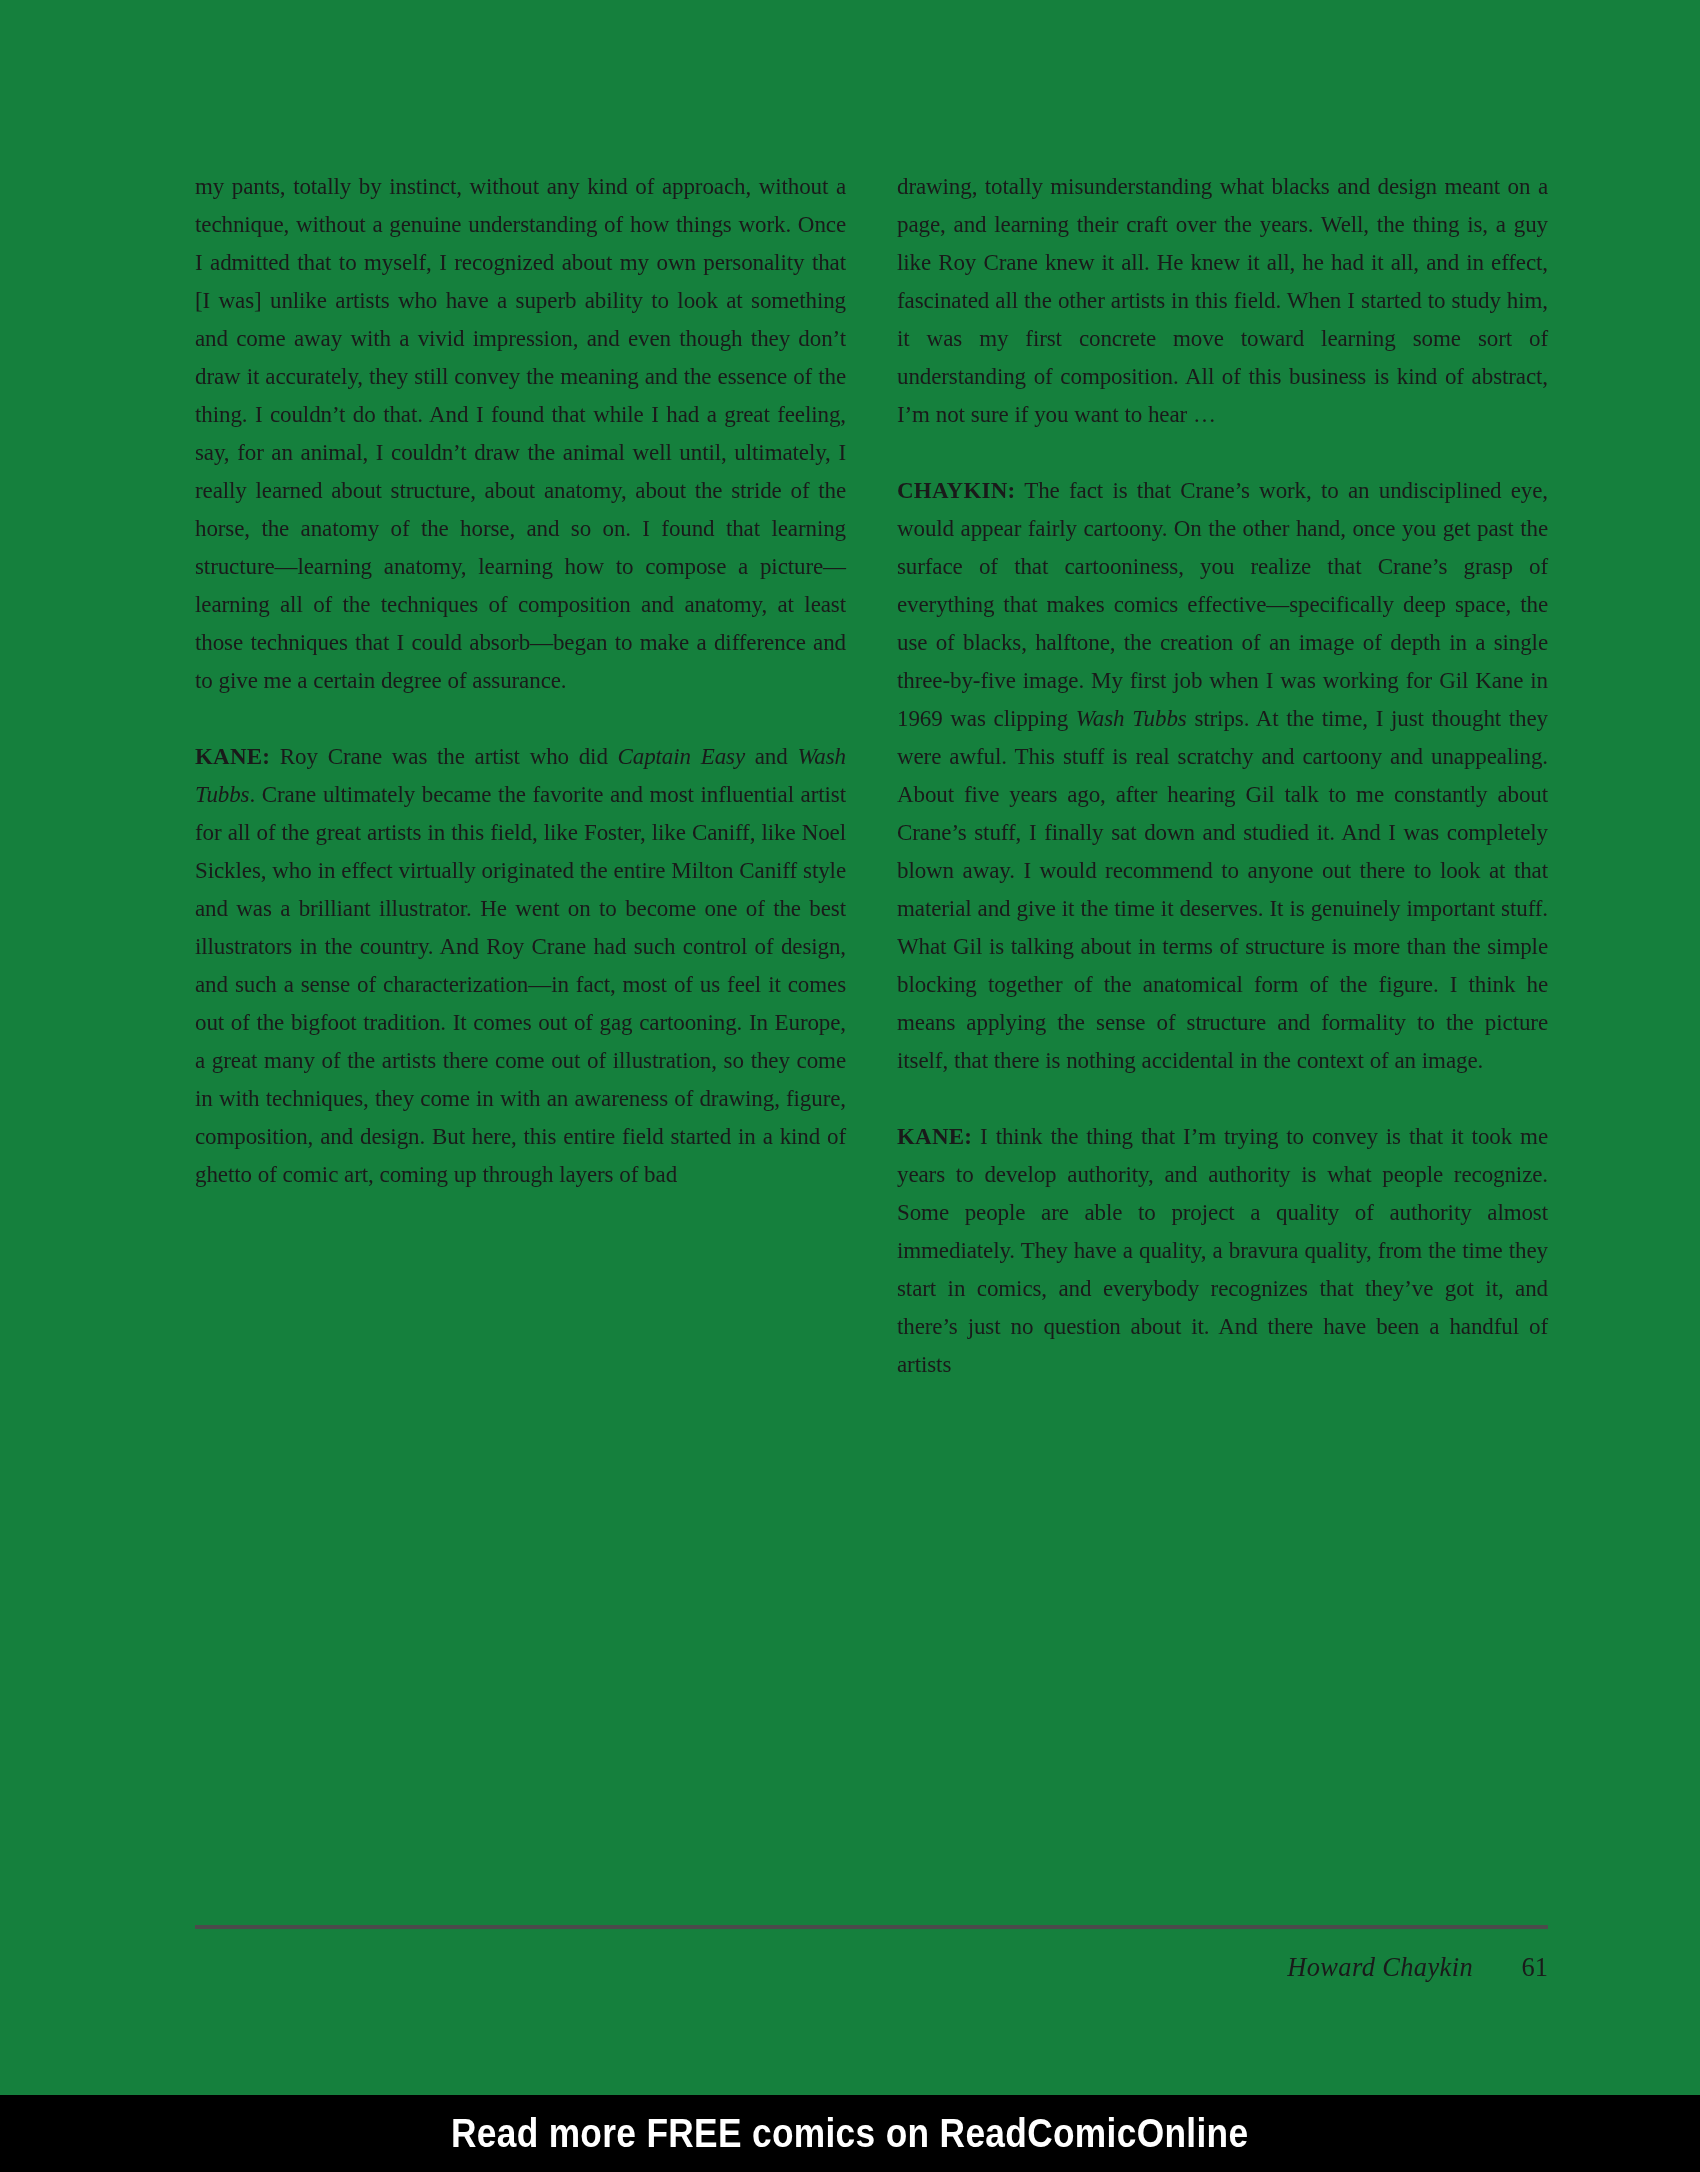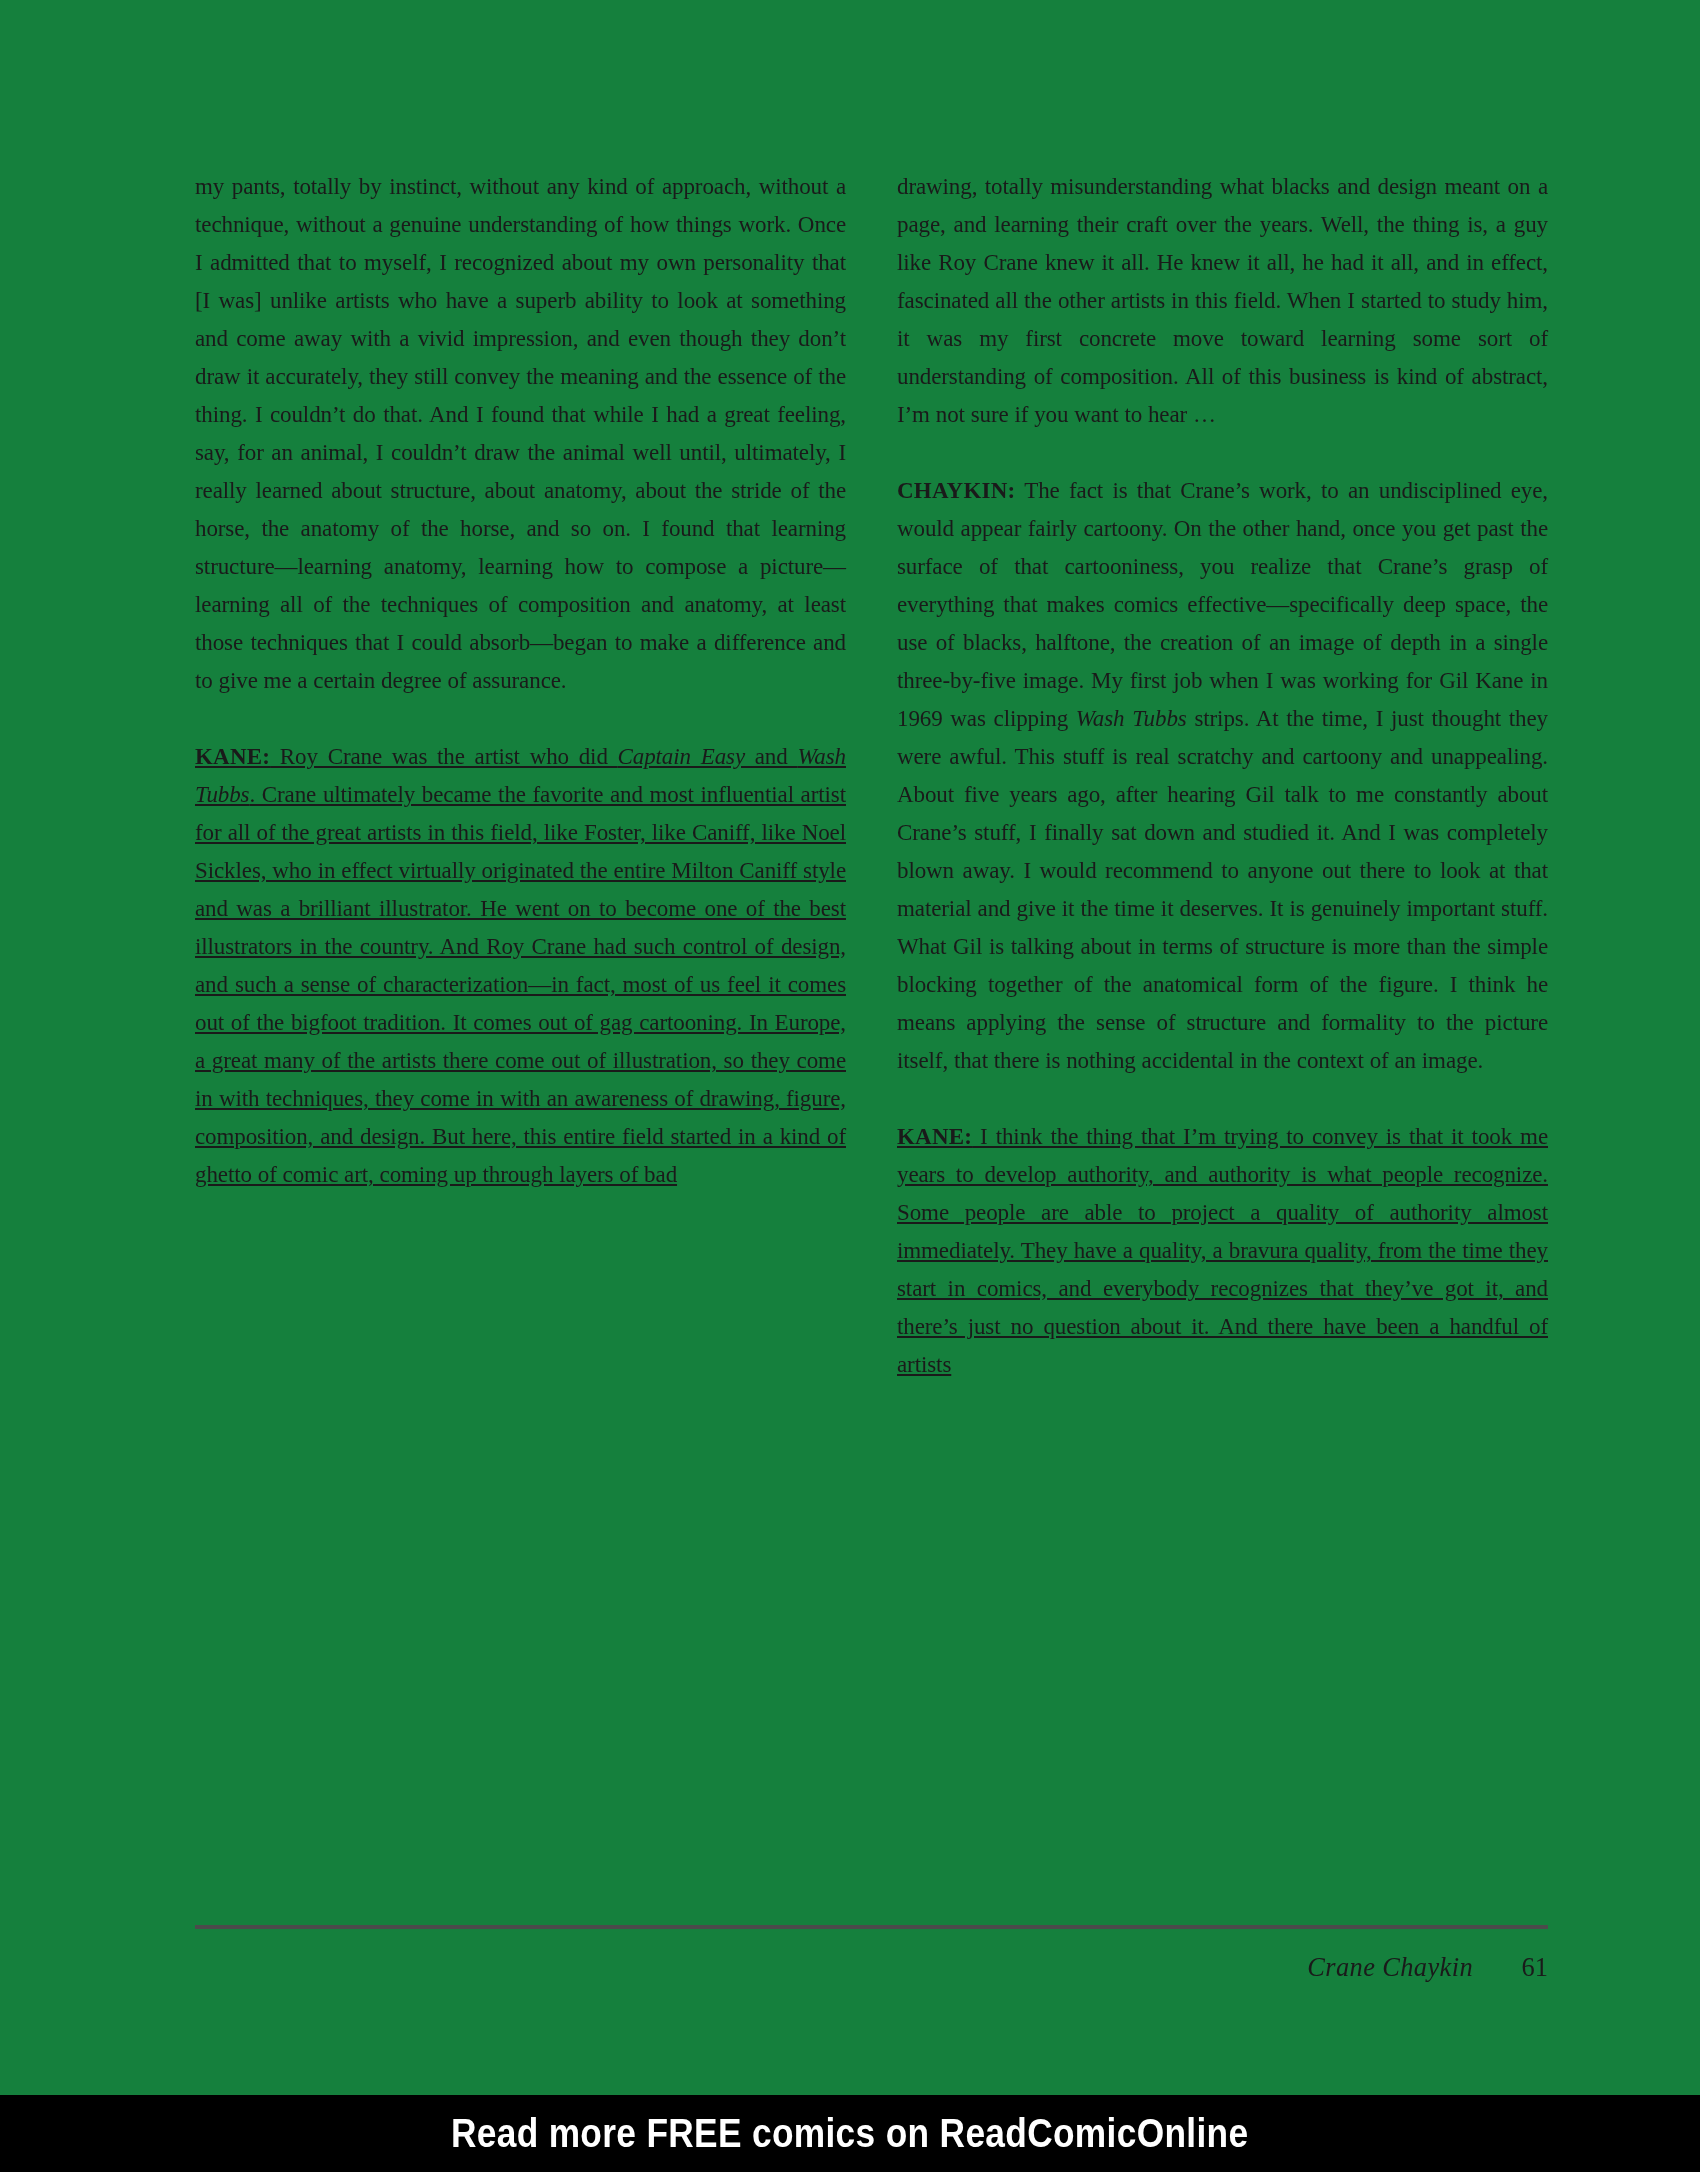--- a/index.html
+++ b/index.html
@@ -46,21 +46,21 @@
     margin: 0 0 38px 0;
     font-size: 23px;
     line-height: 38px;
     text-align: justify;
     text-justify: inter-word;
     letter-spacing: -0.1px;
     word-spacing: 0.2px;
     font-stretch: semi-condensed;
     transform-origin: left top;
   }
-  p.para:last-child { margin-bottom: 0; text-decoration: underline; }
+  p.para:last-child { margin-bottom: 0; }
 
   .speaker {
     font-weight: bold;
     letter-spacing: 0.2px;
   }
 
   .title-it {
     font-style: italic;
   }
 
@@ -147,21 +147,21 @@
 
       <p class="para"><span class="speaker">KANE:</span><span> I think the thing that I’m trying to convey is that it took me years to develop authority, and authority is what people recognize. Some people are able to project a quality of authority almost immediately. They have a quality, a bravura quality, from the time they start in comics, and everybody recognizes that they’ve got it, and there’s just no question about it. And there have been a handful of artists</span></p>
 
     </div>
 
   </div>
 
   <div class="footer-rule"></div>
 
   <div class="footer-line">
-    <span class="footer-running-head">Crane Chaykin</span>
+    <span class="footer-running-head">Howard Chaykin</span>
     <span class="footer-page-number">61</span>
   </div>
 
 </div>
 
 <div class="banner">
   <span class="banner-text">Read more FREE comics on ReadComicOnline</span>
 </div>
 
 

